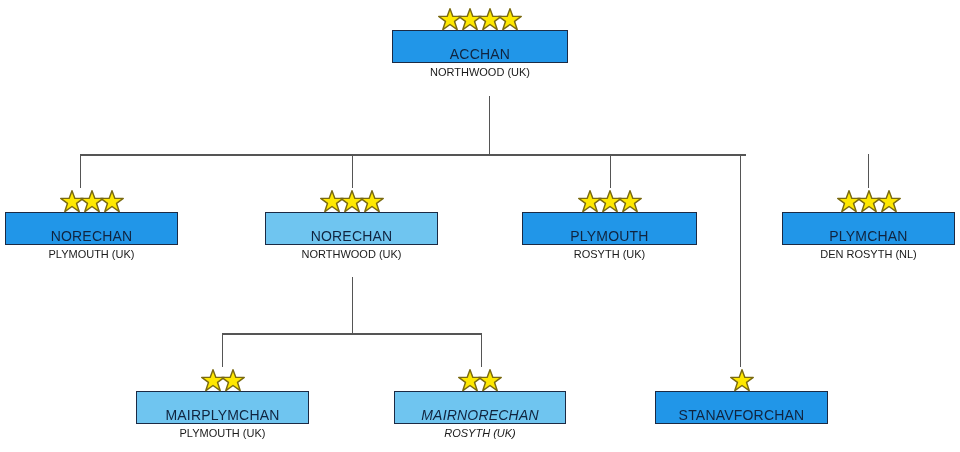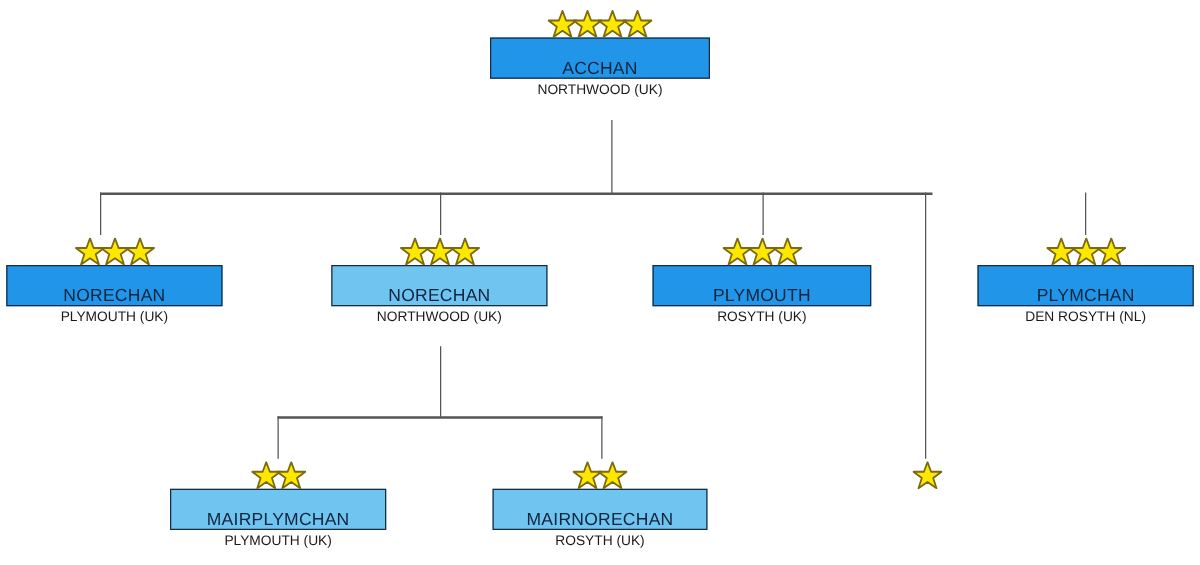--- a/index.html
+++ b/index.html
@@ -197,36 +197,39 @@
         <svg viewBox="0 0 100 96">
           <path d="M50 3 L62 35 L97 35 L69 56 L80 90 L50 69 L20 90 L31 56 L3 35 L38 35 Z" fill="#ffe800" stroke="#7a6a10" stroke-width="6" stroke-linejoin="round"></path>
         </svg>
       </div>
     <div class="node-box light">
       <span class="node-label">MAIRPLYMCHAN</span>
     </div>
     <div class="node-sub">PLYMOUTH (UK)</div>
   </div>
 
-  <div class="node" style="left:394px; top:391px; width:172px;">
+  <div class="node" style="left:394px; top:391px; width:172px;font-style:italic;">
     <div class="stars">
         <svg viewBox="0 0 100 96">
           <path d="M50 3 L62 35 L97 35 L69 56 L80 90 L50 69 L20 90 L31 56 L3 35 L38 35 Z" fill="#ffe800" stroke="#7a6a10" stroke-width="6" stroke-linejoin="round"></path>
         </svg>
         <svg viewBox="0 0 100 96">
           <path d="M50 3 L62 35 L97 35 L69 56 L80 90 L50 69 L20 90 L31 56 L3 35 L38 35 Z" fill="#ffe800" stroke="#7a6a10" stroke-width="6" stroke-linejoin="round"></path>
         </svg>
       </div>
     <div class="node-box light">
       <span class="node-label">MAIRNORECHAN</span>
     </div>
     <div class="node-sub">ROSYTH (UK)</div>
   </div>
 
   <div class="node" style="left:655px; top:391px; width:173px;">
     <div class="stars">
         <svg viewBox="0 0 100 96">
           <path d="M50 3 L62 35 L97 35 L69 56 L80 90 L50 69 L20 90 L31 56 L3 35 L38 35 Z" fill="#ffe800" stroke="#7a6a10" stroke-width="6" stroke-linejoin="round"></path>
         </svg>
       </div>
+    <div class="node-box">
+      <span class="node-label">STANAVFORCHAN</span>
+    </div>
   </div>
 
 </div>
 
 </body></html>

